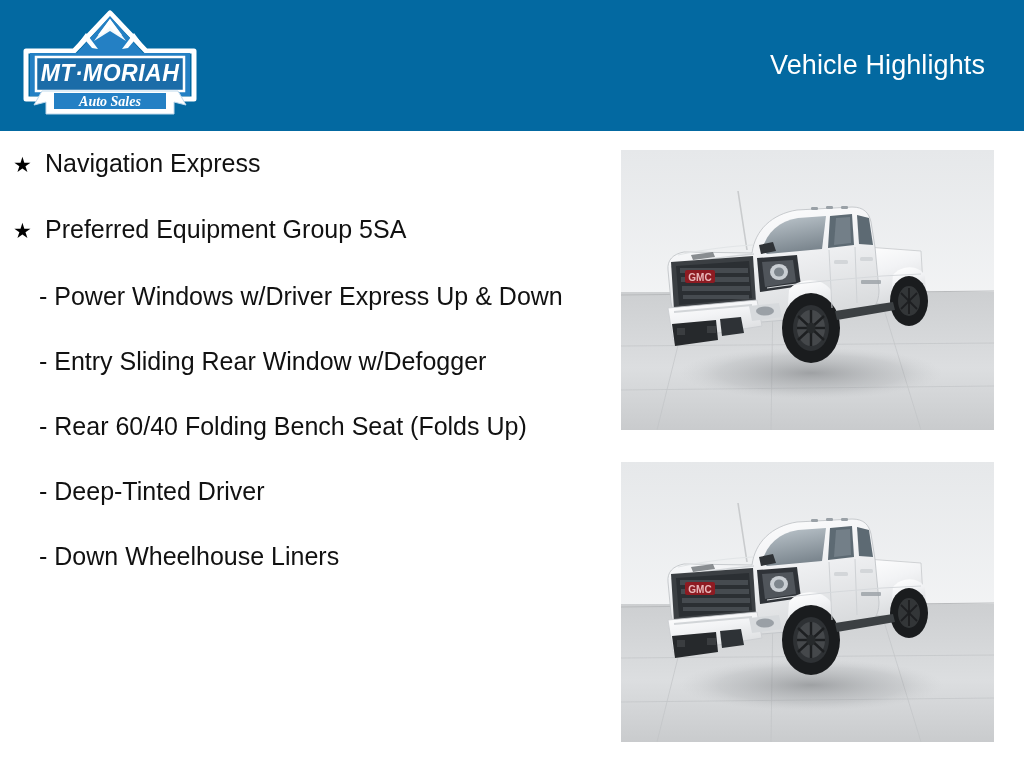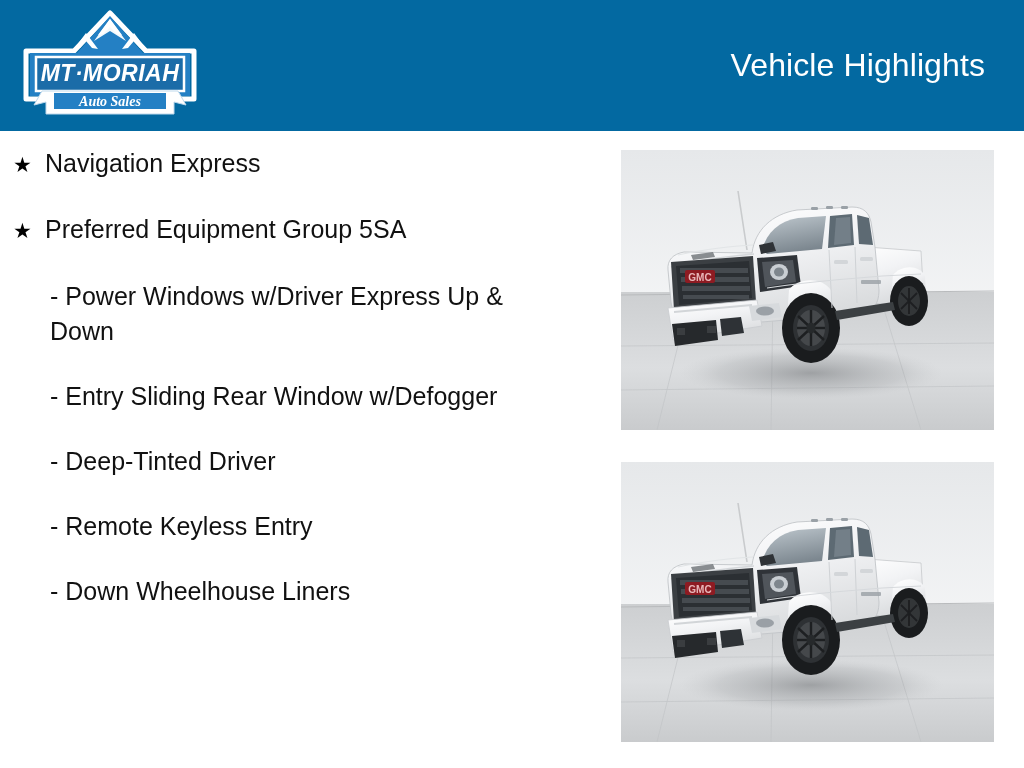--- a/index.html
+++ b/index.html
@@ -30,21 +30,21 @@
     top: 7px;
     width: 192px;
     height: 115px;
   }
   .logo svg { display: block; width: 192px; height: 115px; }
 
   .header-title {
     position: absolute;
     right: 39px;
     top: 48px;
-    font-size: 32px;
+    font-size: 27px;
     line-height: 34px;
     color: #ffffff;
     letter-spacing: 0.1px;
     white-space: nowrap;
     margin-left: 18px;
   }
 
   
   .content {
     position: absolute;
@@ -73,21 +73,21 @@
   }
   .hl-main .star {
     position: absolute;
     left: 13px;
     top: 1px;
     font-size: 21px;
     line-height: 33px;
     color: #000000;
   }
   .hl-sub {
-    padding-left: 50px;
+    padding-left: 39px;
     padding-right: 30px;
     font-size: 25px;
     line-height: 35px;
     margin-bottom: 30px;
     color: #111111;
   }
 
   
   .photo {
     position: absolute;
@@ -140,22 +140,22 @@
       <span>Navigation Express</span>
     </div>
 
     <div class="hl-main">
       <span class="star">★</span>
       <span>Preferred Equipment Group 5SA</span>
     </div>
 
     <div class="hl-sub">- Power Windows w/Driver Express Up &amp; Down</div>
     <div class="hl-sub">- Entry Sliding Rear Window w/Defogger</div>
+    <div class="hl-sub">- Rear 60/40 Folding Bench Seat (Folds Up)</div>
     <div class="hl-sub">- Deep-Tinted Driver</div>
-    <div class="hl-sub">- Remote Keyless Entry</div>
     <div class="hl-sub">- Down Wheelhouse Liners</div>
   </div>
 
   <div class="photo photo-1">
     <svg viewBox="0 0 373 280" xmlns="http://www.w3.org/2000/svg">
       <defs>
         <linearGradient id="wall1" x1="0" y1="0" x2="0" y2="1">
           <stop offset="0%" stop-color="#e6e8ea"></stop>
           <stop offset="70%" stop-color="#f6f7f8"></stop>
           <stop offset="100%" stop-color="#fdfdfd"></stop>

